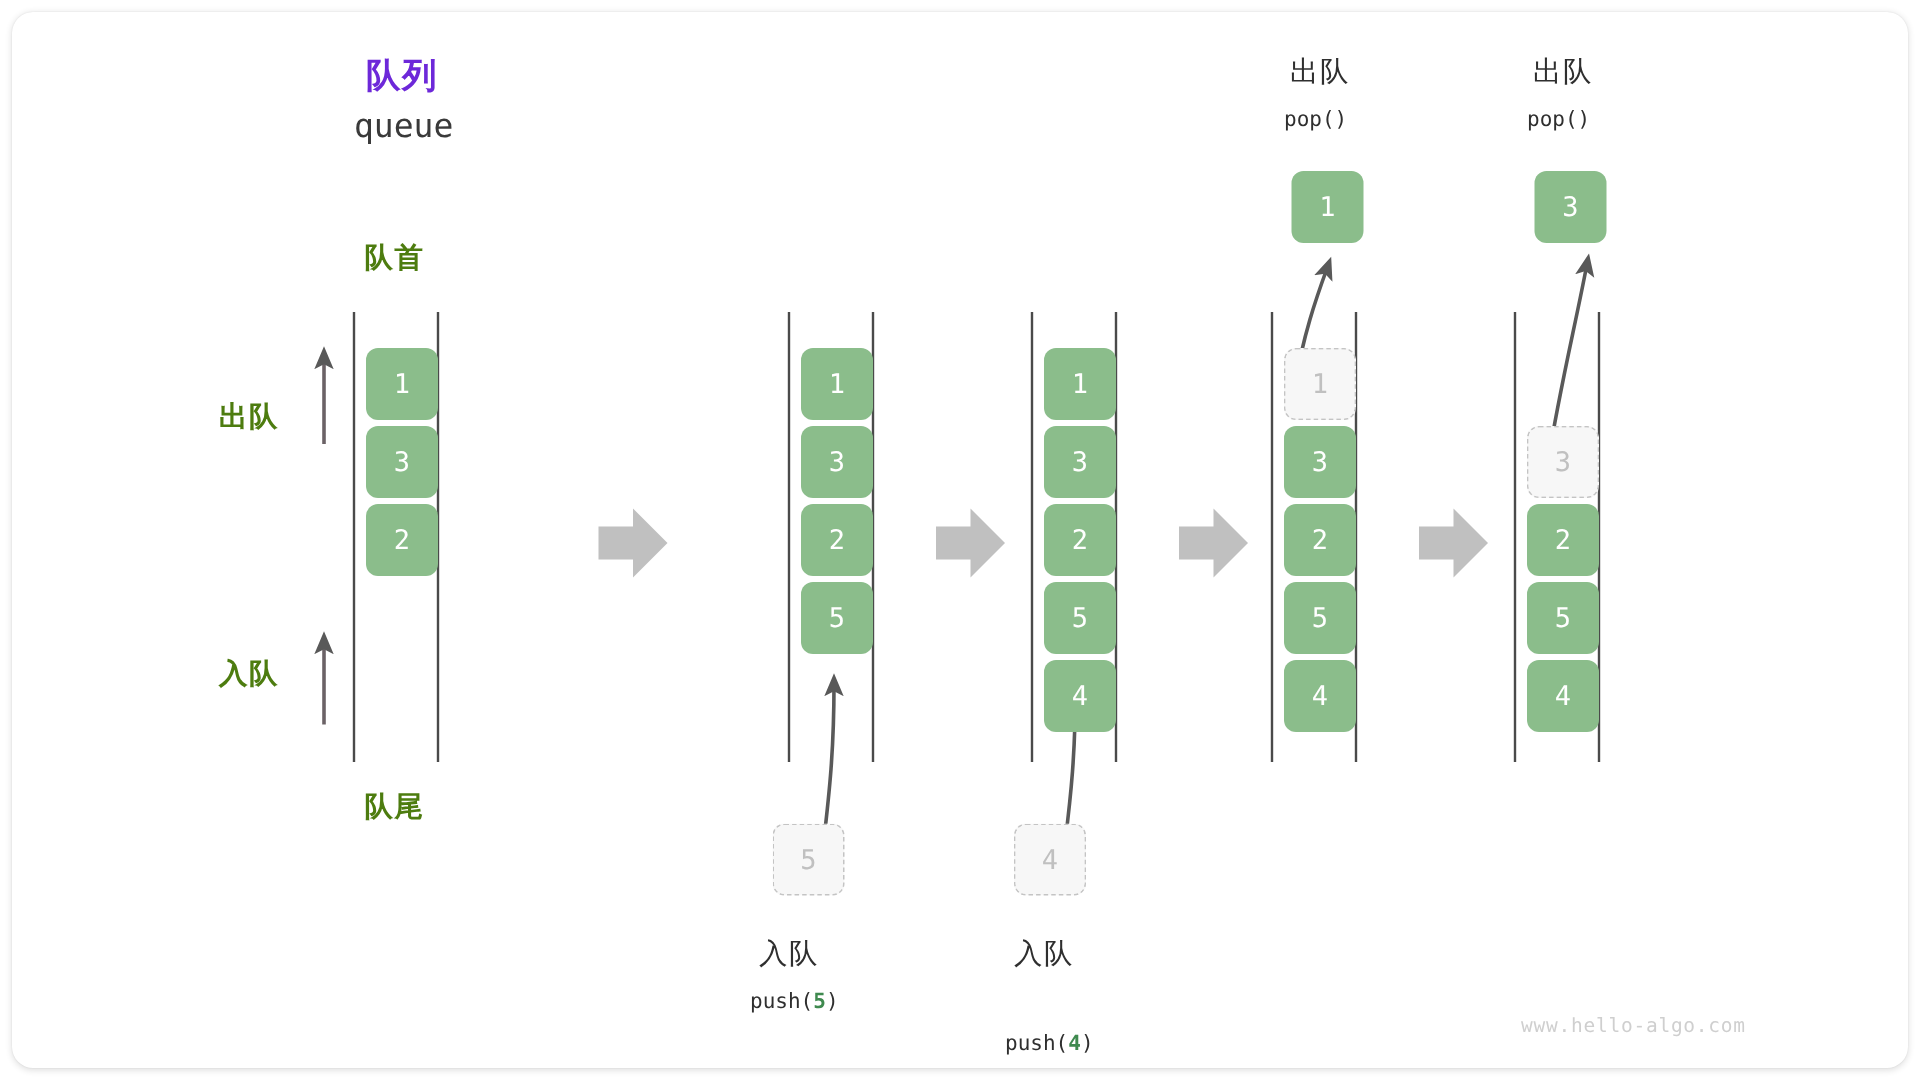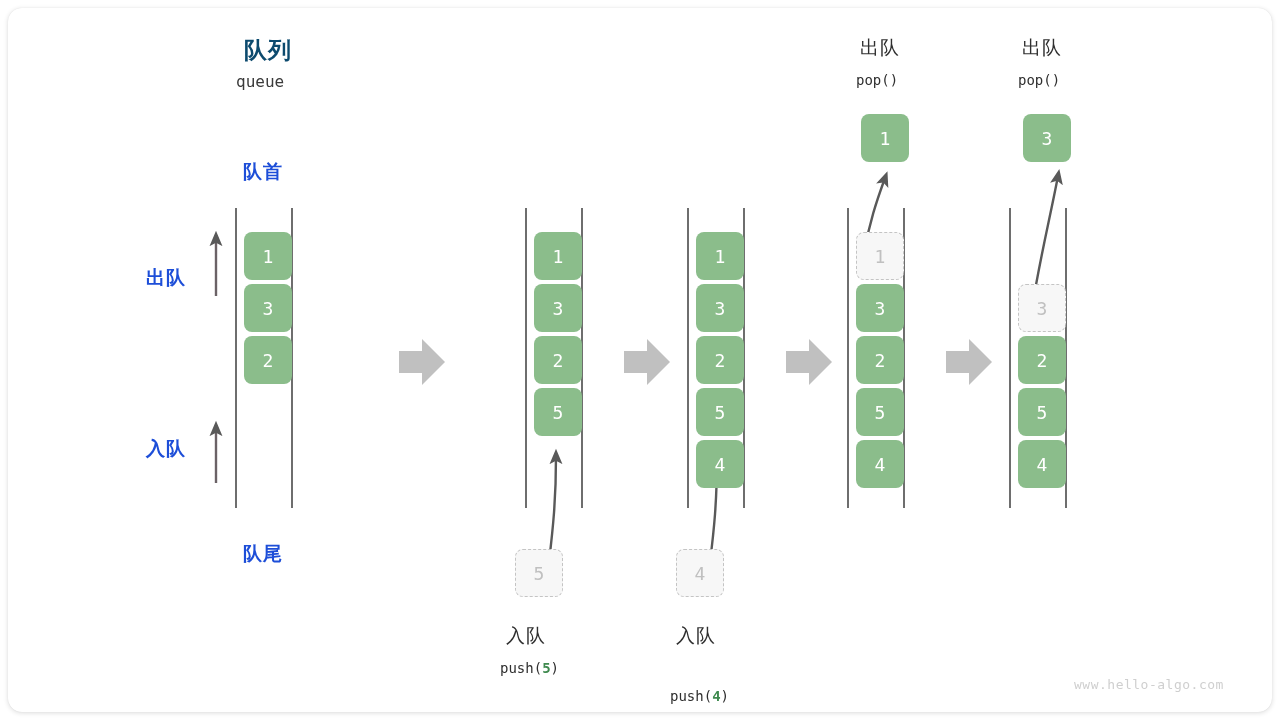--- a/index.html
+++ b/index.html
@@ -15,32 +15,32 @@
     background: #ffffff;
     border-radius: 14px;
     box-shadow: 0 1px 5px rgba(0,0,0,0.14), 0 0 1px rgba(0,0,0,0.10);
     overflow: hidden;
   }
   .stage { position: absolute; left: 0; top: 0; width: 1264px; height: 704px; }
 
   
   .t { position: absolute; white-space: pre; }
   .title-cn {
-    color: #0c4a6e;
+    color: #6d28d9;
     font-weight: bold;
     font-size: 23px;
     letter-spacing: 1px;
   }
   .title-en {
     color: #3a3a3a;
     font-family: "DejaVu Sans Mono", "Liberation Mono", monospace;
-    font-size: 16px;
+    font-size: 22px;
   }
   .side-label {
-    color: #1d4ed8;
+    color: #4d7c0f;
     font-weight: bold;
     font-size: 19px;
     letter-spacing: 1px;
   }
   .op-cn {
     color: #2f2f2f;
     font-size: 19px;
     letter-spacing: 1px;
   }
   .op-code {
@@ -134,21 +134,21 @@
         <path d="M616,343 L639,343 L639,331 L662,354 L639,377 L639,365 L616,365 Z"></path>
         <path d="M778,343 L801,343 L801,331 L824,354 L801,377 L801,365 L778,365 Z"></path>
         <path d="M938,343 L961,343 L961,331 L984,354 L961,377 L961,365 L938,365 Z"></path>
       </g>
     </svg>
 
     <div class="t title-cn" style="left:236px; top:27px;">队列</div>
     <div class="t title-en" style="left:228px; top:64px;">queue</div>
 
     <div class="t side-label" style="left:235px; top:151px;">队首</div>
-    <div class="t side-label" style="left:235px; top:533px;">队尾</div>
+    <div class="t side-label" style="left:235px; top:517px;">队尾</div>
 
     <div class="t side-label" style="left:138px; top:257px;">出队</div>
     <div class="t side-label" style="left:138px; top:428px;">入队</div>
 
     <div class="cell filled" style="left:236px; top:224px;">1</div>
     <div class="cell filled" style="left:236px; top:276px;">3</div>
     <div class="cell filled" style="left:236px; top:328px;">2</div>
 
     <div class="cell filled" style="left:526px; top:224px;">1</div>
     <div class="cell filled" style="left:526px; top:276px;">3</div>
@@ -179,16 +179,16 @@
 
     <div class="t op-cn" style="left:1014px; top:27px;">出队</div>
     <div class="t op-code" style="left:1010px; top:64px;">pop()</div>
     <div class="cell filled" style="left:1015px; top:106px;">3</div>
 
     <div class="cell ghost" style="left:1010px; top:276px;">3</div>
     <div class="cell filled" style="left:1010px; top:328px;">2</div>
     <div class="cell filled" style="left:1010px; top:380px;">5</div>
     <div class="cell filled" style="left:1010px; top:432px;">4</div>
 
-    <div class="t watermark" style="left:1066px; top:669px;">www.hello-algo.com</div>
+    <div class="t watermark" style="left:1006px; top:669px;">www.hello-algo.com</div>
 
   </div>
 </div>
 
 </body></html>

